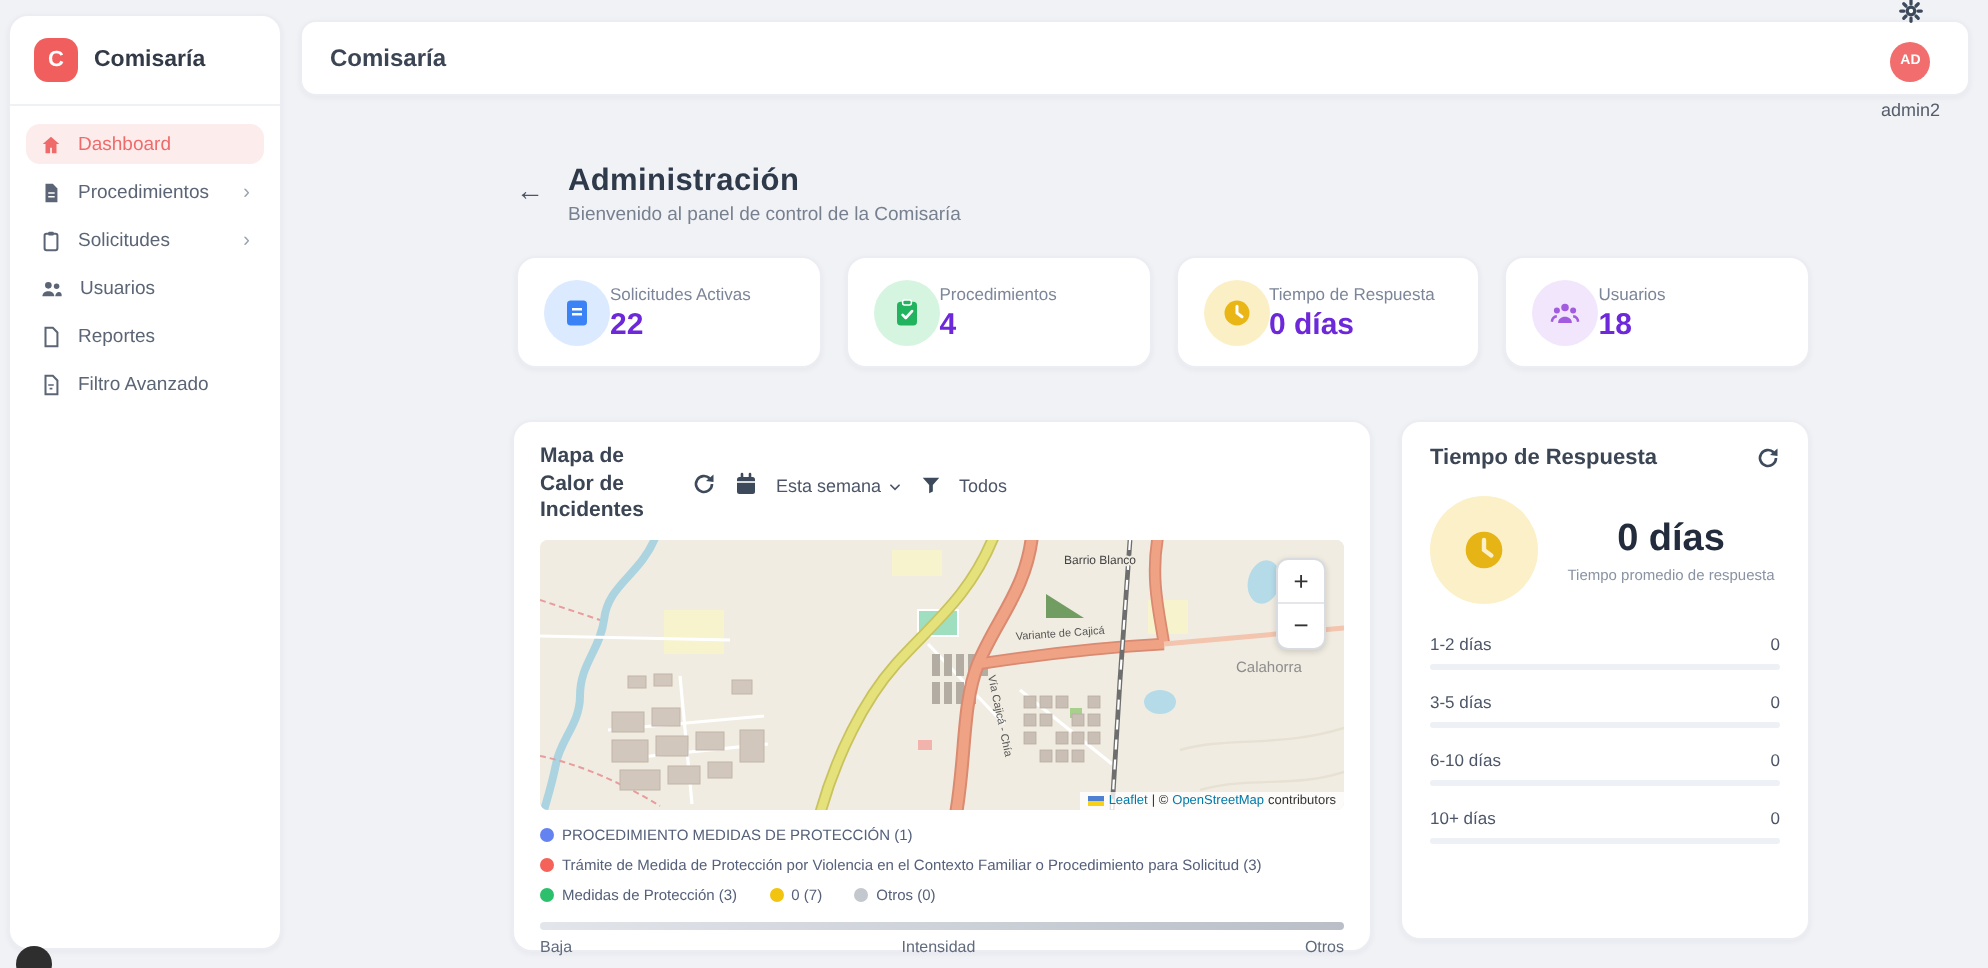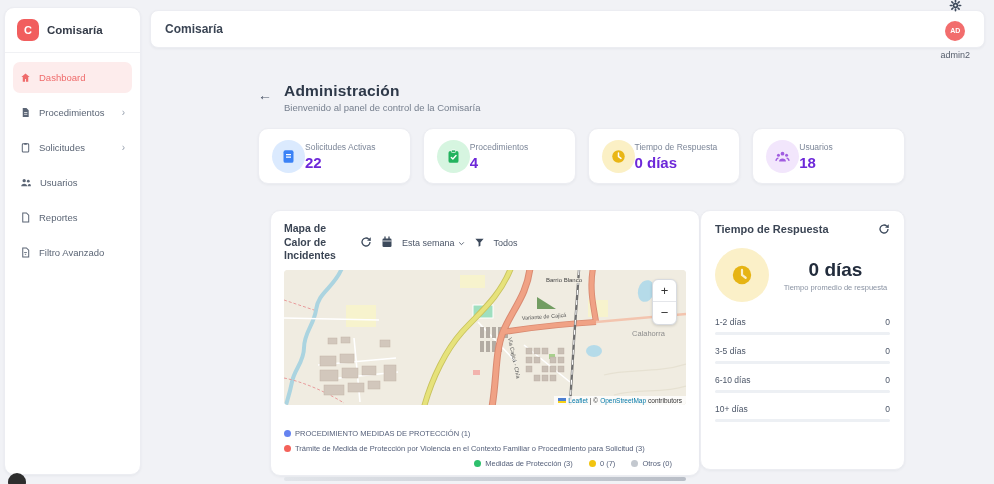--- a/index.html
+++ b/index.html
@@ -12,21 +12,21 @@
     position:relative;
   }
   .card { background:#fff; border:1px solid #ecedf2; border-radius:10px; box-shadow:0 1px 3px rgba(25,39,68,.05); }
 
   
   .sidebar { position:absolute; left:4px; top:7px; width:137px; height:468px; }
   .logo-row { display:flex; align-items:center; gap:8px; padding:11px 12px; border-bottom:1px solid #f0f1f4; }
   .logo-badge { width:22px; height:22px; border-radius:7px; color:#fff; font-size:11px; font-weight:bold; display:flex; align-items:center; justify-content:center; }
   .brand-name { font-size:11.5px; font-weight:bold; color:#333a47; }
   .nav { padding:9px 8px; }
-  .nav-item { display:flex; align-items:center; gap:8px; height:31px; margin-bottom:4px; padding:0 7px; border-radius:7px; font-size:9.5px; color:#5b6575; cursor:pointer; }
+  .nav-item { display:flex; align-items:center; gap:8px; height:20px; margin-bottom:4px; padding:0 7px; border-radius:7px; font-size:9.5px; color:#5b6575; cursor:pointer; }
   .nav-item svg { flex:0 0 auto; }
   .nav-item .chev { margin-left:auto; font-size:10px; color:#9aa3b0; }
   .nav-item.active { background:#fdecec; color:#ef6b6b; }
   .nav-label { white-space:nowrap; }
 
   
   .topbar { position:absolute; left:150px; top:10px; width:835px; height:38px; border-radius:8px; display:flex; align-items:center; padding:0 14px; }
   .topbar-title { font-size:12px; font-weight:bold; color:#3b4554; }
   .topbar-right { margin-left:auto; display:flex; align-items:center; gap:9px;flex-direction:column; }
   .avatar { width:20px; height:20px; border-radius:50%; color:#fff; font-size:7px; font-weight:bold; display:flex; align-items:center; justify-content:center; }
@@ -38,34 +38,34 @@
   .page-subtitle { position:absolute; left:284px; top:102px; font-size:9.5px; color:#77808f; }
 
   
   .stats-row { position:absolute; left:258px; top:128px; width:647px; display:flex; gap:12px; }
   .stat-card { flex:1; height:56px; display:flex; align-items:center; padding-left:13px; }
   .stat-icon { width:33px; height:33px; border-radius:50%; display:flex; align-items:center; justify-content:center; }
   .stat-label { font-size:8.5px; color:#7c8698; margin-bottom:2px; white-space:nowrap; }
   .stat-value { font-size:15px; font-weight:bold; color:#6d28d9; }
 
   
-  .map-card { position:absolute; left:270px; top:210px; width:430px; height:266px; padding:11px 13px; }
+  .map-card { position:absolute; left:256px; top:210px; width:430px; height:266px; padding:11px 13px; }
   .map-head { display:flex; align-items:center; gap:10px; }
   .map-title { width:66px; font-size:10.5px; font-weight:bold; color:#3b4554; line-height:1.3; }
   .map-tools { display:flex; align-items:flex-end; gap:9px; color:#3d4a5c; }
   .tool-label { font-size:9px; color:#4c5668; display:flex; align-items:center; gap:3px; cursor:pointer; }
   .map-box { position:relative; margin-top:7px; width:402px; height:135px; border-radius:4px; overflow:hidden; background:#f0ece1; }
   .zoom-ctl { position:absolute; top:9px; right:9px; width:25px; background:#fff; border:1px solid #d8dbe0; border-radius:6px; overflow:hidden; box-shadow:0 1px 3px rgba(0,0,0,.15); }
   .zoom-btn { height:22px; display:flex; align-items:center; justify-content:center; font-size:13px; color:#333; cursor:pointer; }
   .zoom-btn:first-child { border-bottom:1px solid #e4e6ea; }
   .map-attribution { position:absolute; right:0; bottom:0; background:rgba(255,255,255,.78); font-size:6.5px; color:#333; padding:1px 4px; display:flex; align-items:center; gap:2px; white-space:nowrap; }
   .map-attribution .link { color:#0078a8; cursor:pointer; }
   .flag { width:8px; height:5px; background:linear-gradient(#4e7fd0 50%, #f7d117 50%); display:inline-block; }
 
-  .legend { margin-top:24px; font-size:7.5px; color:#55607a;text-align:right; }
+  .legend { margin-top:8px; font-size:7.5px; color:#55607a; }
   .legend-item { display:inline-flex; align-items:center; gap:4px; margin-bottom:6px; margin-right:14px; }
   .legend-item.full { display:flex; margin-right:0; }
   .dot { width:7px; height:7px; border-radius:50%; flex:0 0 auto; }
 
   .intensity-bar { margin-top:3px; height:4px; border-radius:2px; background:linear-gradient(90deg,#e2e5ea,#b9bec7); }
   .intensity-labels { display:flex; justify-content:space-between; margin-top:4px; font-size:8px; color:#5f6a7b; }
 
   
   .resp-card { position:absolute; left:700px; top:210px; width:205px; height:260px; padding:12px 14px; }
   .resp-head { display:flex; align-items:center; justify-content:space-between; }

